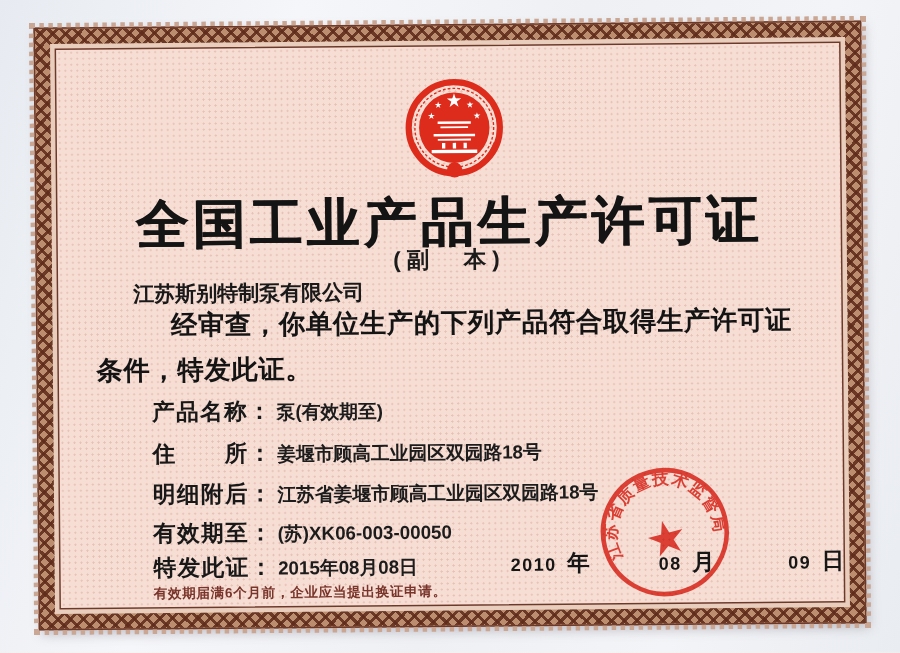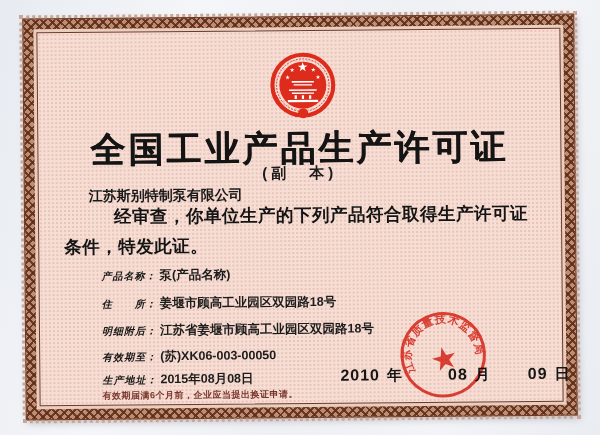--- a/index.html
+++ b/index.html
@@ -36,30 +36,30 @@
   }
   .subtitle{
     position:absolute;left:0;top:133px;width:100%;text-align:center;
     font-size:15px;font-weight:700;color:#1b1b1b;letter-spacing:4px;
   }
   .company{position:absolute;left:50px;top:155px;font-size:14px;font-weight:700;color:#191919;}
   .stmt{position:absolute;left:25px;width:492px;font-size:17.5px;font-weight:700;color:#141414;letter-spacing:.5px;white-space:nowrap;}
   .stmt1{top:172px;padding-left:50px;}
   .stmt2{top:202px;}
   .frow{position:absolute;left:62px;white-space:nowrap;}
-  .flabel{font-size:10px;font-weight:700;color:#181818;letter-spacing:1px;font-style:italic;}
+  .flabel{font-size:15px;font-weight:700;color:#181818;letter-spacing:1px;}
   .fvalue{font-size:12.5px;font-weight:700;color:#1c1c1c;margin-left:3px;}
   .row0{top:233px}.row1{top:261px}.row2{top:288px}.row3{top:314px}.row4{top:337px}
   .date{
     position:absolute;left:300px;top:336px;display:flex;align-items:baseline;
     font-weight:700;color:#161616;
   }
-  .date .num{font-size:16px;letter-spacing:1px;}
+  .date .num{font-size:12px;letter-spacing:1px;}
   .date .unit{font-size:15px;margin-left:7px;}
-  .date .g1{margin-left:46px}.date .g2{margin-left:38px}
+  .date .g1{margin-left:46px}.date .g2{margin-left:49px}
   .footnote{
     position:absolute;left:62px;top:357px;font-size:9px;font-weight:700;
     color:#79352b;letter-spacing:.5px;white-space:nowrap;
   }
   .seal{
     position:absolute;left:357px;top:279px;width:92px;height:92px;
     opacity:.88;mix-blend-mode:multiply;z-index:5;
   }
   .seal svg{transform:rotate(-14deg);}
 </style>
@@ -96,33 +96,33 @@
     </div>
 
     <div class="title">全国工业产品生产许可证</div>
     <div class="subtitle">(副　本)</div>
 
     <div class="company">江苏斯别特制泵有限公司</div>
     <div class="stmt stmt1">经审查，你单位生产的下列产品符合取得生产许可证</div>
     <div class="stmt stmt2">条件，特发此证。</div>
 
     <div class="frow row0">
-      <span class="flabel">产品名称：</span><span class="fvalue">泵(产品名称)</span>
+      <span class="flabel">产品名称：</span><span class="fvalue">泵(有效期至)</span>
     </div>
     <div class="frow row1">
       <span class="flabel">住　　所：</span><span class="fvalue">姜堰市顾高工业园区双园路18号</span>
     </div>
     <div class="frow row2">
       <span class="flabel">明细附后：</span><span class="fvalue">江苏省姜堰市顾高工业园区双园路18号</span>
     </div>
     <div class="frow row3">
       <span class="flabel">有效期至：</span><span class="fvalue">(苏)XK06-003-00050</span>
     </div>
     <div class="frow row4">
-      <span class="flabel">生产地址：</span><span class="fvalue">2015年08月08日</span>
+      <span class="flabel">特发此证：</span><span class="fvalue">2015年08月08日</span>
     </div>
 
     <div class="date">
       <span class="num">2010</span>
       <span class="unit">年</span>
       <span class="num g1">08</span>
       <span class="unit">月</span>
       <span class="num g2">09</span>
       <span class="unit">日</span>
     </div>

